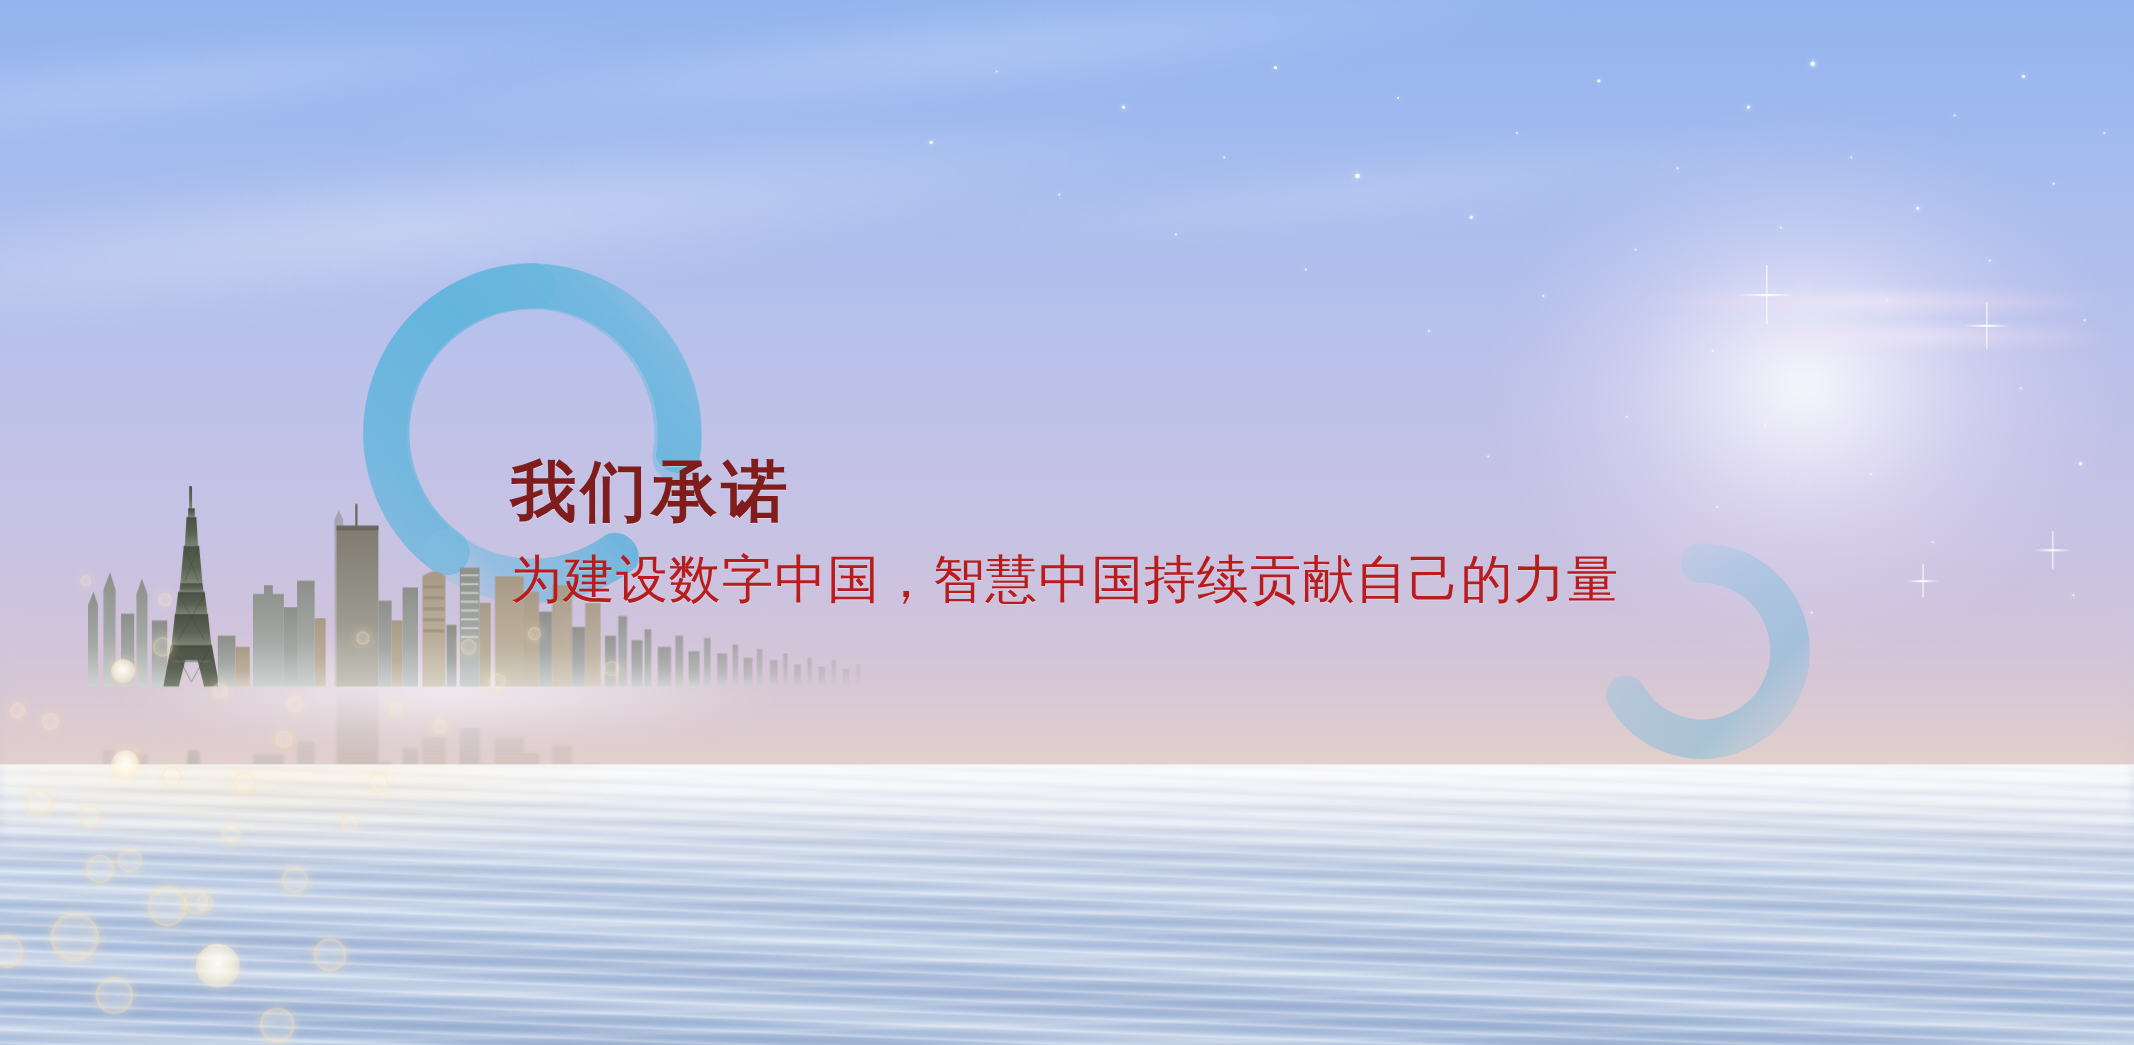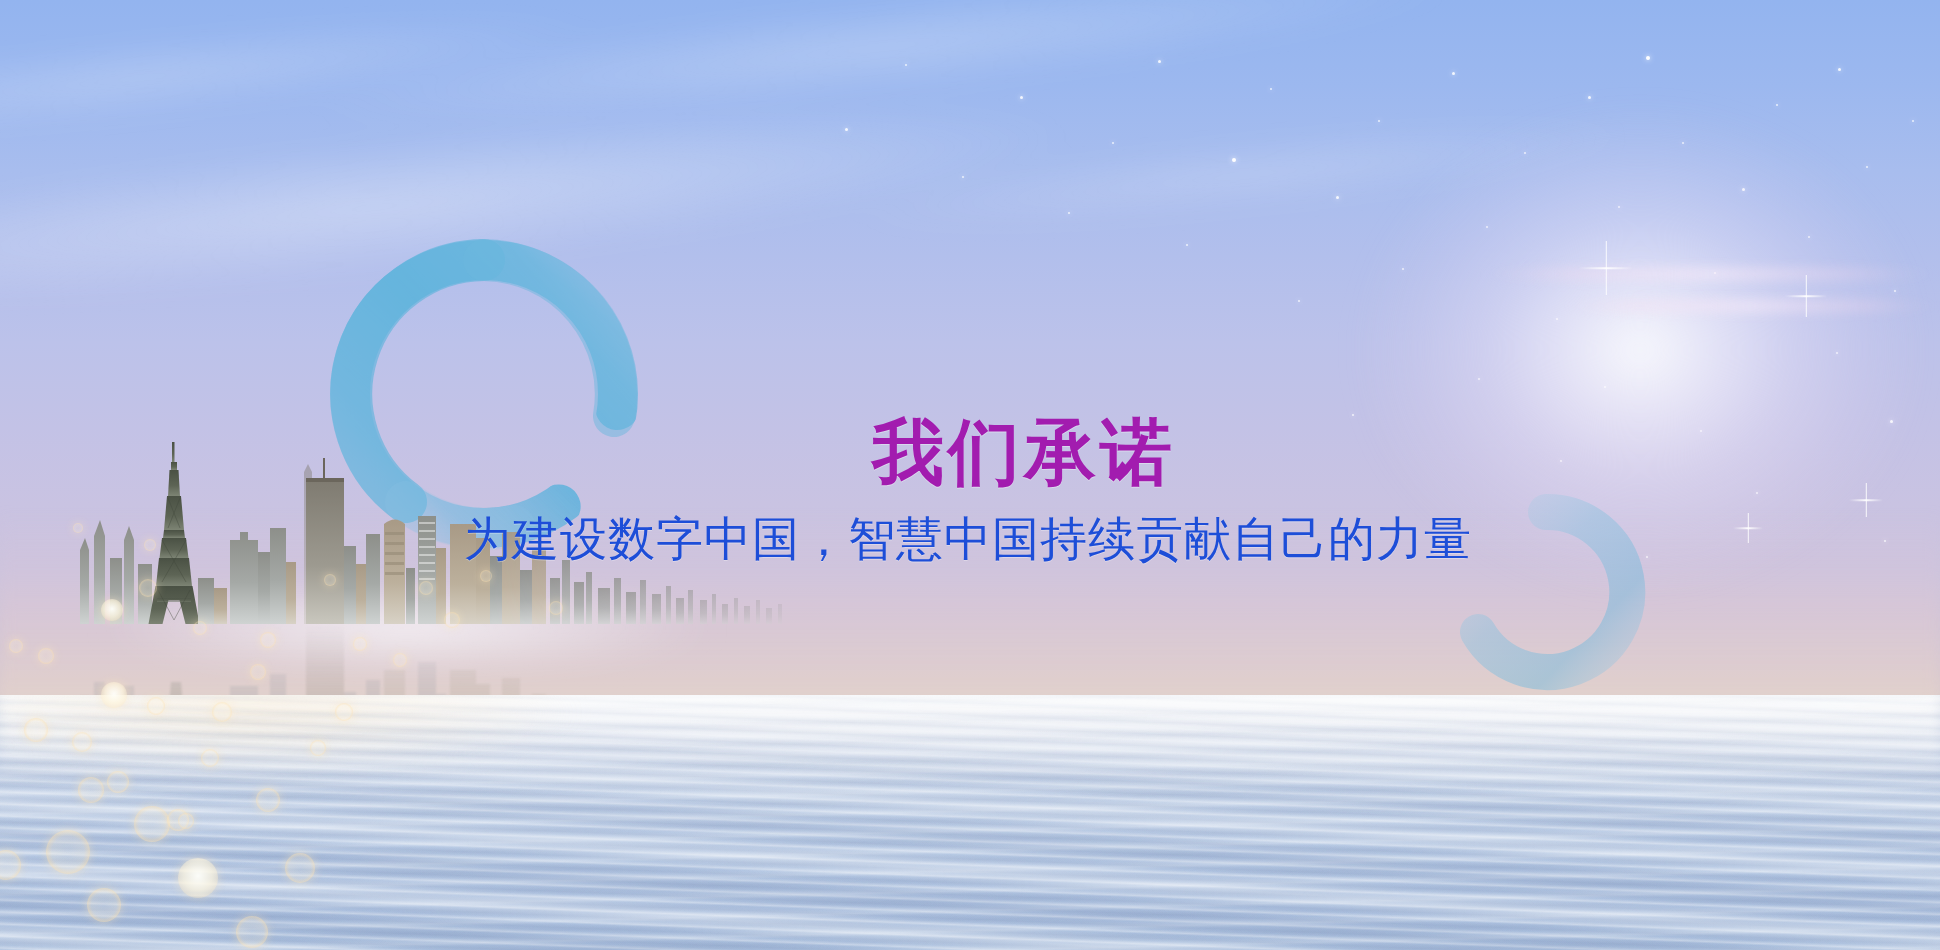--- a/index.html
+++ b/index.html
@@ -289,36 +289,35 @@
 
   
   .copy{
     position:absolute;
     left:464px; top:416px;
     width:1120px;
     z-index:40;
   }
   .headline{
     margin:0;
-    font-size:72px;
+    font-size:60px;
     line-height:1.02;
     font-weight:700;
     letter-spacing:4px;
-    color:#a21caf;
+    color:#7f1d1d;
     text-shadow:0 1px 0 rgba(255,255,255,.35);
     white-space:nowrap;
-    text-align:center;
   }
   .subline{
     margin:24px 0 0 0;
     font-size:47px;
     line-height:1.12;
     font-weight:400;
     letter-spacing:1px;
-    color:#1d4ed8;
+    color:#b91c1c;
     text-shadow:0 1px 0 rgba(255,255,255,.30);
     white-space:nowrap;
   }
 </style>
 </head>
 <body>
 
 <div class="banner">
 
   <div class="sky"></div>

